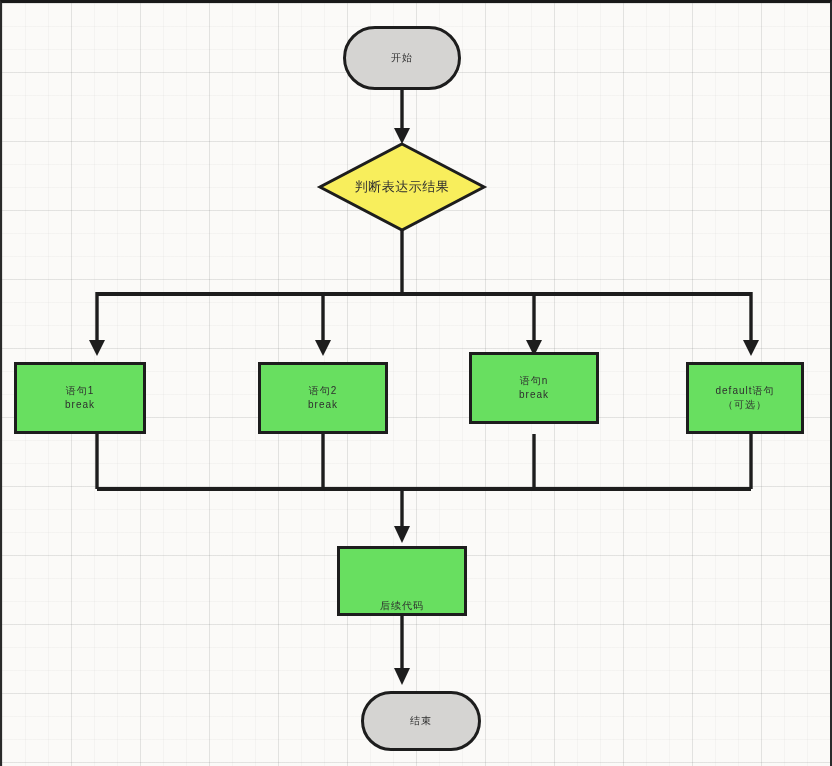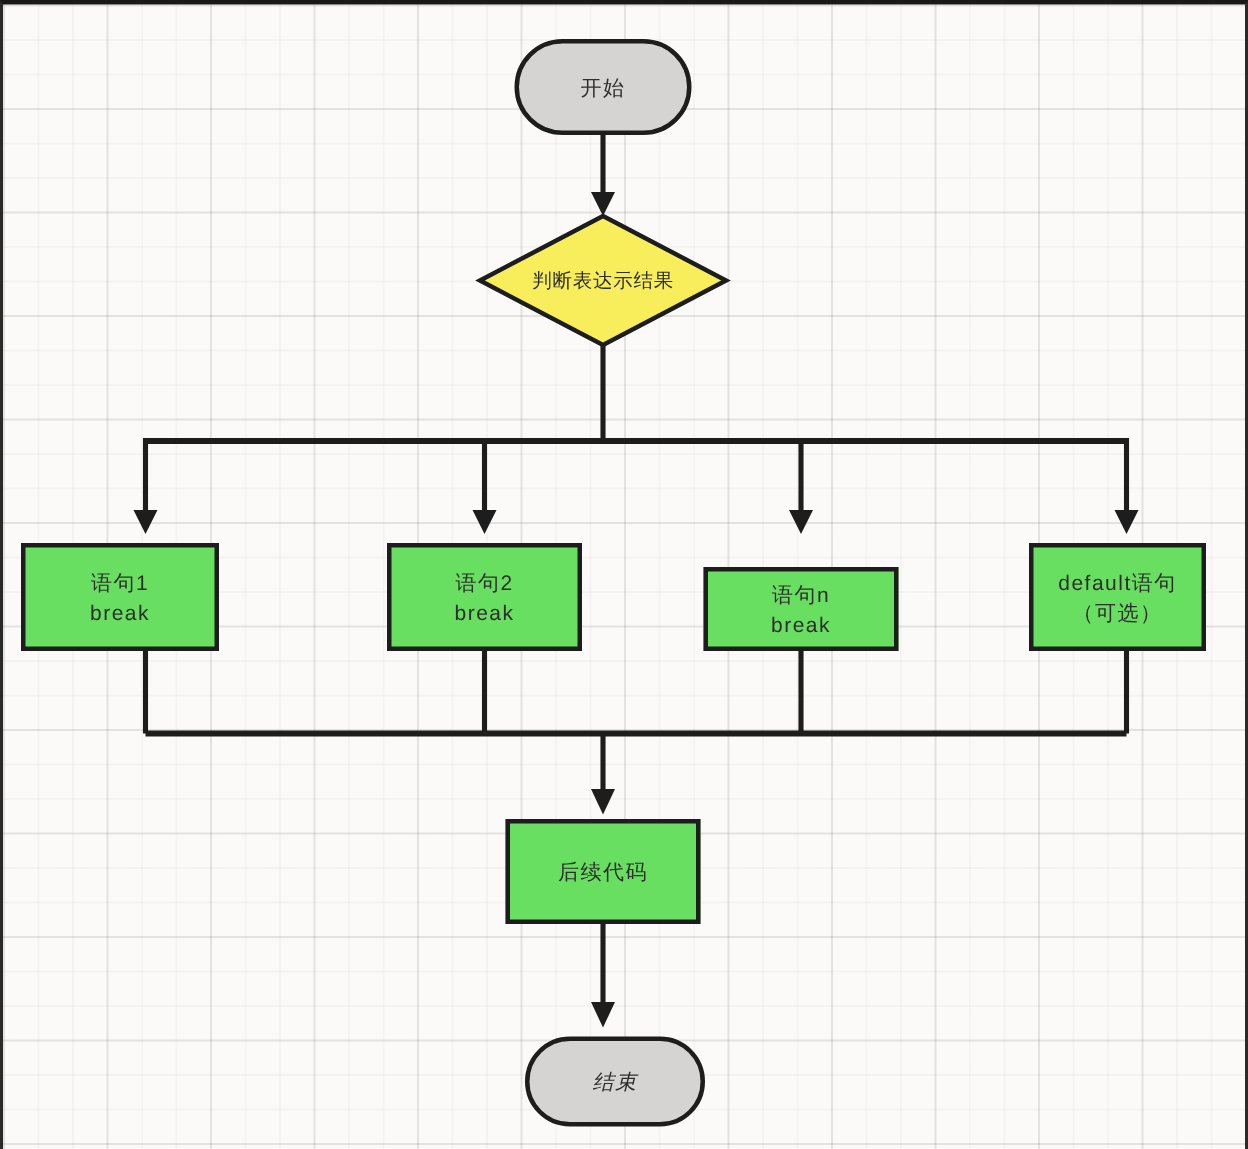--- a/index.html
+++ b/index.html
@@ -44,45 +44,45 @@
   }
   .node {
     position: absolute;
     box-sizing: border-box;
     display: flex;
     flex-direction: column;
     align-items: center;
     justify-content: center;
     text-align: center;
     color: var(--text, #2e2e2e);
-    font-size: 14px;
+    font-size: 10px;
     line-height: 1.45;
     letter-spacing: 1px;
   }
   .terminal {
     background: var(--terminal-fill, #d5d4d2);
     border: 3px solid var(--edge, #1d1d1d);
     border-radius: 33px;
   }
   .process {
     background: var(--process-fill, #68df60);
     border: 3px solid var(--edge, #1d1d1d);
   }
   .decision-label {
     font-size: 13px;
     letter-spacing: 0.5px;
   }
   .node-start    { left: 341px; top: 23px;  width: 118px; height: 64px; }
   .node-decision { left: 318px; top: 141px; width: 164px; height: 86px; align-items: center; }
   .node-case1    { left: 12px;  top: 359px; width: 132px; height: 72px; }
   .node-case2    { left: 256px; top: 359px; width: 130px; height: 72px; text-align: right; }
-  .node-casen    { left: 467px; top: 375px; width: 130px; height: 56px; }
+  .node-casen    { left: 467px; top: 349px; width: 130px; height: 72px; }
   .node-default  { left: 684px; top: 359px; width: 118px; height: 72px; }
-  .node-followup { left: 335px; top: 543px; width: 130px; height: 70px; }
-  .node-end      { left: 348px; top: 688px; width: 120px; height: 60px; font-style: italic; }
+  .node-followup { left: 335px; top: 543px; width: 130px; height: 70px; justify-content: flex-end; }
+  .node-end      { left: 359px; top: 688px; width: 120px; height: 60px; }
 </style>
 </head>
 <body>
 
 <div class="canvas">
 
   <svg class="wires" viewBox="0 0 832 766" xmlns="http://www.w3.org/2000/svg">
 
     <path class="wire" d="M400 87 V126"></path>
     <polygon class="arrowhead" points="392,125 408,125 400,141"></polygon>

